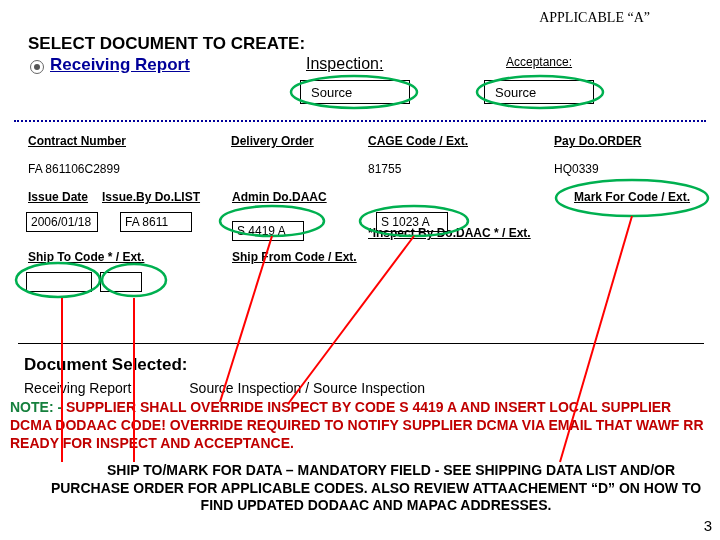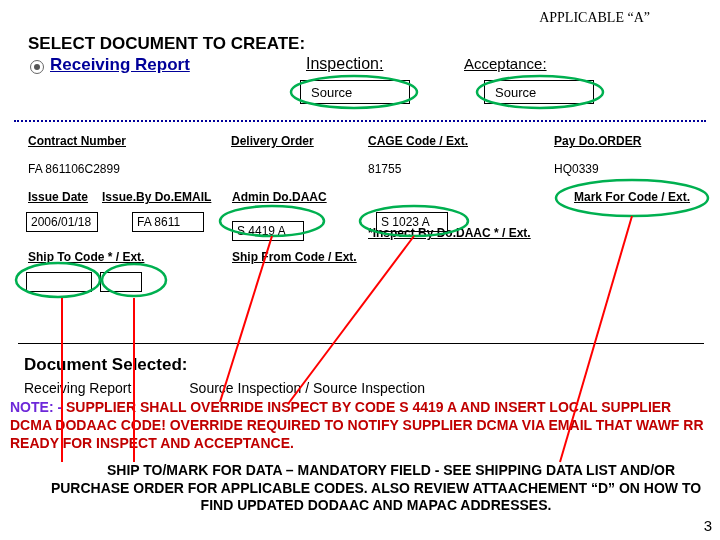--- a/index.html
+++ b/index.html
@@ -33,22 +33,22 @@
   .recv-rep {
     position:absolute; left:50px; top:55px;
     font-size:17px; font-weight:bold; text-decoration:underline;
     color:#000099;
   }
   .insp-label {
     position:absolute; left:306px; top:55px;
     font-size:16px; text-decoration:underline;
   }
   .acc-label {
-    position:absolute; left:464px; top:55px;
-    font-size:15px; text-decoration:underline;
+    position:absolute; left:506px; top:55px;
+    font-size:12px; text-decoration:underline;
   }
   .combo {
     position:absolute;
     height:24px;
     border:1px solid #000;
     font-size:13px;
     display:flex; align-items:center;
     padding-left:10px;
     box-sizing:border-box;
   }
@@ -92,21 +92,21 @@
     font-size:14px;
   }
   .doc-sel-line .insp-text { margin-left:54px; }
 
   .note1 {
     position:absolute; left:10px; top:398px; width:700px;
     font-size:14px; font-weight:bold;
     color:#c00000;
     line-height:1.3;
   }
-  .note1 .intro { color:#6d28d9; }
+  .note1 .intro { color:#15803d; }
 
   .note2 {
     position:absolute; left:44px; top:462px; width:664px;
     font-size:14px; font-weight:bold;
     line-height:1.25;
     text-align:center;
   }
   .note2 .lead { margin-left:30px; }
 
   .page-num {
@@ -140,27 +140,27 @@
 <div class="fld-label" style="left:28px;  top:134px;">Contract Number</div>
 <div class="fld-label" style="left:210px; top:134px;padding-left:21px;">Delivery Order</div>
 <div class="fld-label" style="left:368px; top:134px;">CAGE Code / Ext.</div>
 <div class="fld-label" style="left:554px; top:134px;">Pay Do.ORDER</div>
 
 <div class="fld-value" style="left:28px;  top:162px;">FA 861106C2899</div>
 <div class="fld-value" style="left:368px; top:162px;">81755</div>
 <div class="fld-value" style="left:554px; top:162px;">HQ0339</div>
 
 <div class="fld-label" style="left:28px;  top:190px;">Issue Date</div>
-<div class="fld-label" style="left:102px; top:190px;">Issue.By Do.EMAIL</div>
+<div class="fld-label" style="left:102px; top:190px;">Issue.By Do.LIST</div>
 <div class="fld-label" style="left:232px; top:190px;">Admin Do.DAAC</div>
 <div class="fld-label" style="left:368px; top:190px;margin-top:36px;">*Inspect.By Do.DAAC * / Ext.</div>
 <div class="fld-label" style="left:574px; top:190px;">Mark For Code / Ext.</div>
 
 <div class="rect" style="left:26px;  top:212px; width:72px;">2006/01/18</div>
-<div class="rect" style="left:132px; top:212px; width:72px;text-align:center;">FA 8611</div>
+<div class="rect" style="left:120px; top:212px; width:72px;text-align:center;">FA 8611</div>
 <div class="rect" style="left:232px; top:212px; width:72px;margin-top:9px;">S 4419 A</div>
 <div class="rect" style="left:376px; top:212px; width:72px;">S 1023 A</div>
 
 <div class="fld-label" style="left:28px;  top:250px;">Ship To Code * / Ext.</div>
 <div class="fld-label" style="left:232px; top:250px;">Ship From Code / Ext.</div>
 
 <div class="rect" style="left:26px;  top:272px; width:66px;"></div>
 <div class="rect" style="left:100px; top:272px; width:42px;"></div>
 
 <div id="dots-mid" class="dots"></div>

